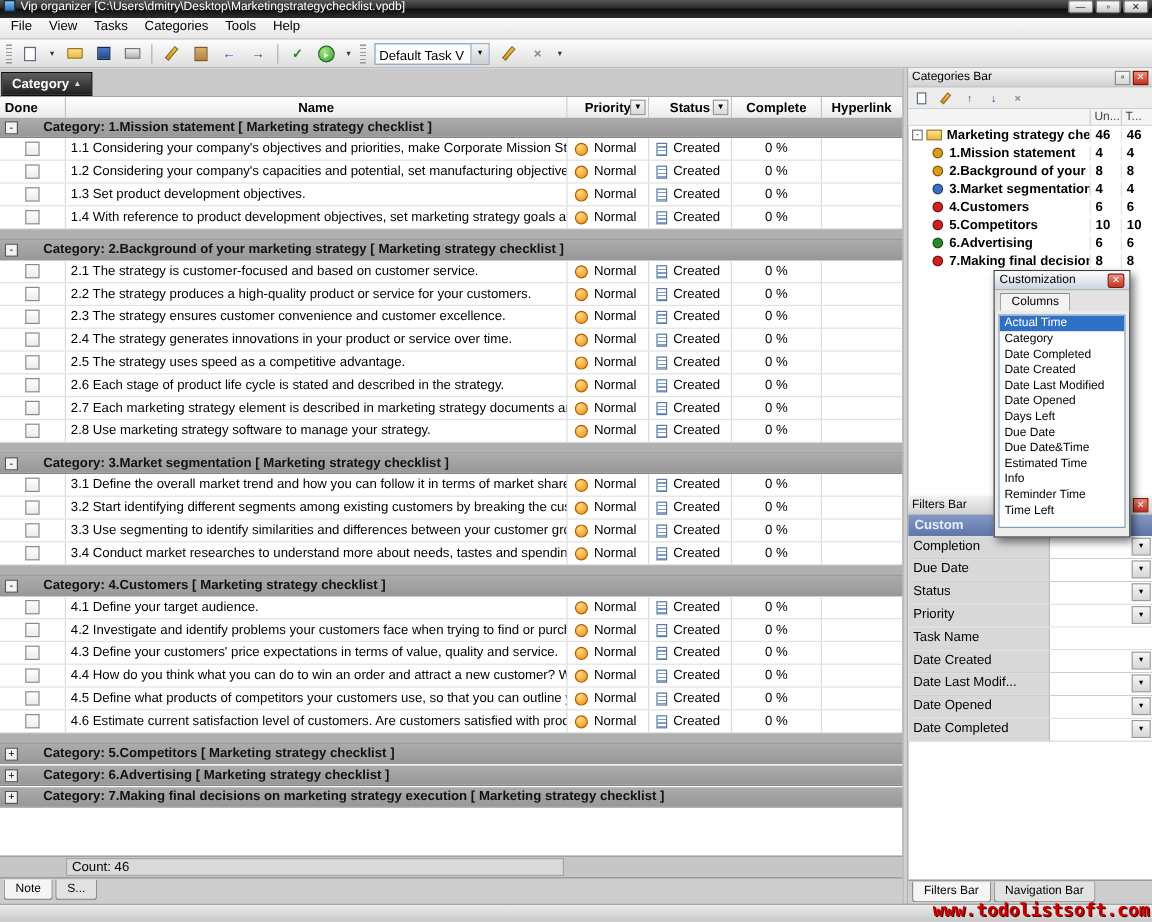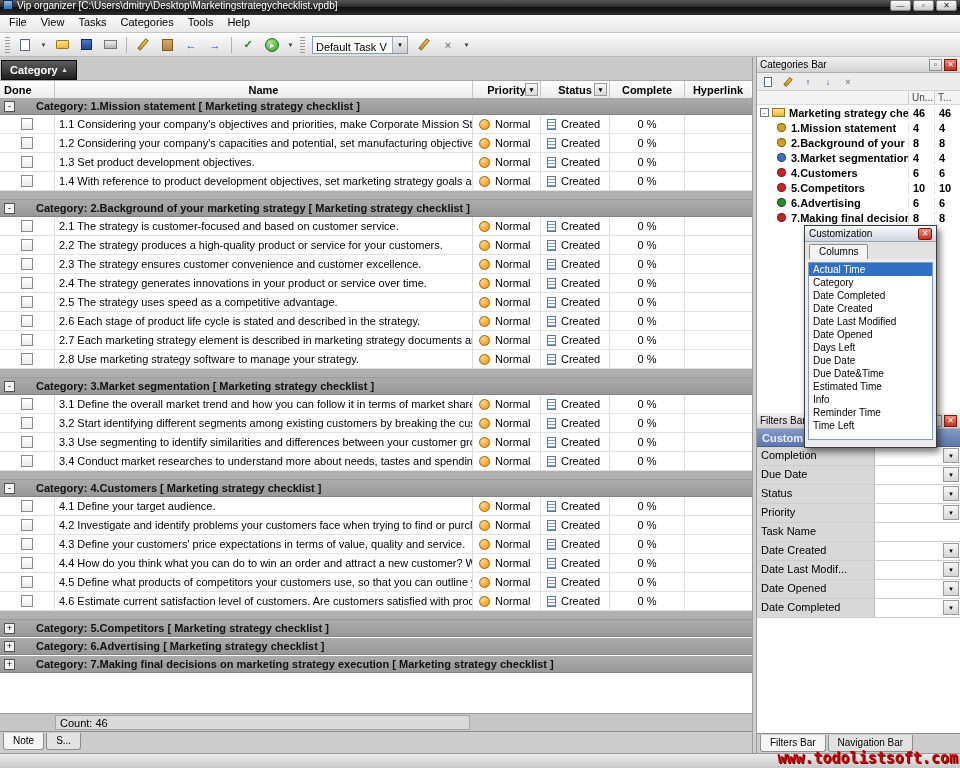--- a/index.html
+++ b/index.html
@@ -98,21 +98,21 @@
   
   #filters{position:absolute;top:356px;left:0;right:0}
   .custom-row{height:18px;background:linear-gradient(#8399c4,#5f77ab);border-bottom:1px solid #46609a;display:flex;align-items:center;padding:0 5px;color:#e8eeff;font-weight:bold}
   .f-row{height:19px;display:flex;border-bottom:1px solid #cdcdcd;background:#fff}
   .f-label{width:118px;background:#d8d8d8;border-right:1px solid #bcbcbc;padding:2px 4px;white-space:nowrap;overflow:hidden}
   .f-value{flex:1;position:relative;background:#fff}
   .f-drop{position:absolute;right:1px;top:1px;width:16px;height:15px;background:linear-gradient(#f8f8f8,#d6d6d6);border:1px solid #9a9a9a;text-align:center;font-size:7px;line-height:14px}
   .rp-tabs{position:absolute;left:0;right:0;bottom:0;height:20px;background:#cdcdcd;border-top:1px solid #8e8e8e;display:flex;padding:1px 0 0 3px;gap:2px}
 
   
-  #custwin{position:absolute;left:804px;top:225px;width:133px;height:223px;background:#ececec;border:1px solid #3c3c3c;box-shadow:3px 4px 7px rgba(0,0,0,.55);z-index:30}
+  #custwin{position:absolute;left:828px;top:225px;width:114px;height:223px;background:#ececec;border:1px solid #3c3c3c;box-shadow:3px 4px 7px rgba(0,0,0,.55);z-index:30}
   .cw-title{height:16px;background:linear-gradient(#fdfdfd,#ccd3e0);display:flex;align-items:center;padding:0 4px;border-bottom:1px solid #9aa;font-size:10px}
   .cw-title-text{flex:1}
   .cw-close{width:14px;height:12px;background:linear-gradient(#f09080,#c23020);border:1px solid #7c1408;border-radius:2px;color:#fff;font-size:8px;line-height:10px;text-align:center}
   .cw-tabstrip{height:17px;background:#e2e2e2;display:flex;padding:2px 4px 0}
   .cw-tab{background:#f4f4f4;border:1px solid #8e8e8e;border-bottom:none;border-radius:2px 2px 0 0;padding:1px 9px;font-size:10px}
   .cw-list{margin:3px;border:1px solid #7f9db9;background:#fff;height:178px;overflow:hidden}
   .cw-item{height:13px;line-height:13px;padding:0 4px;font-size:10px;white-space:nowrap;overflow:hidden}
   .cw-item.selected{background:#2f6fc4;color:#fff}
 
   

